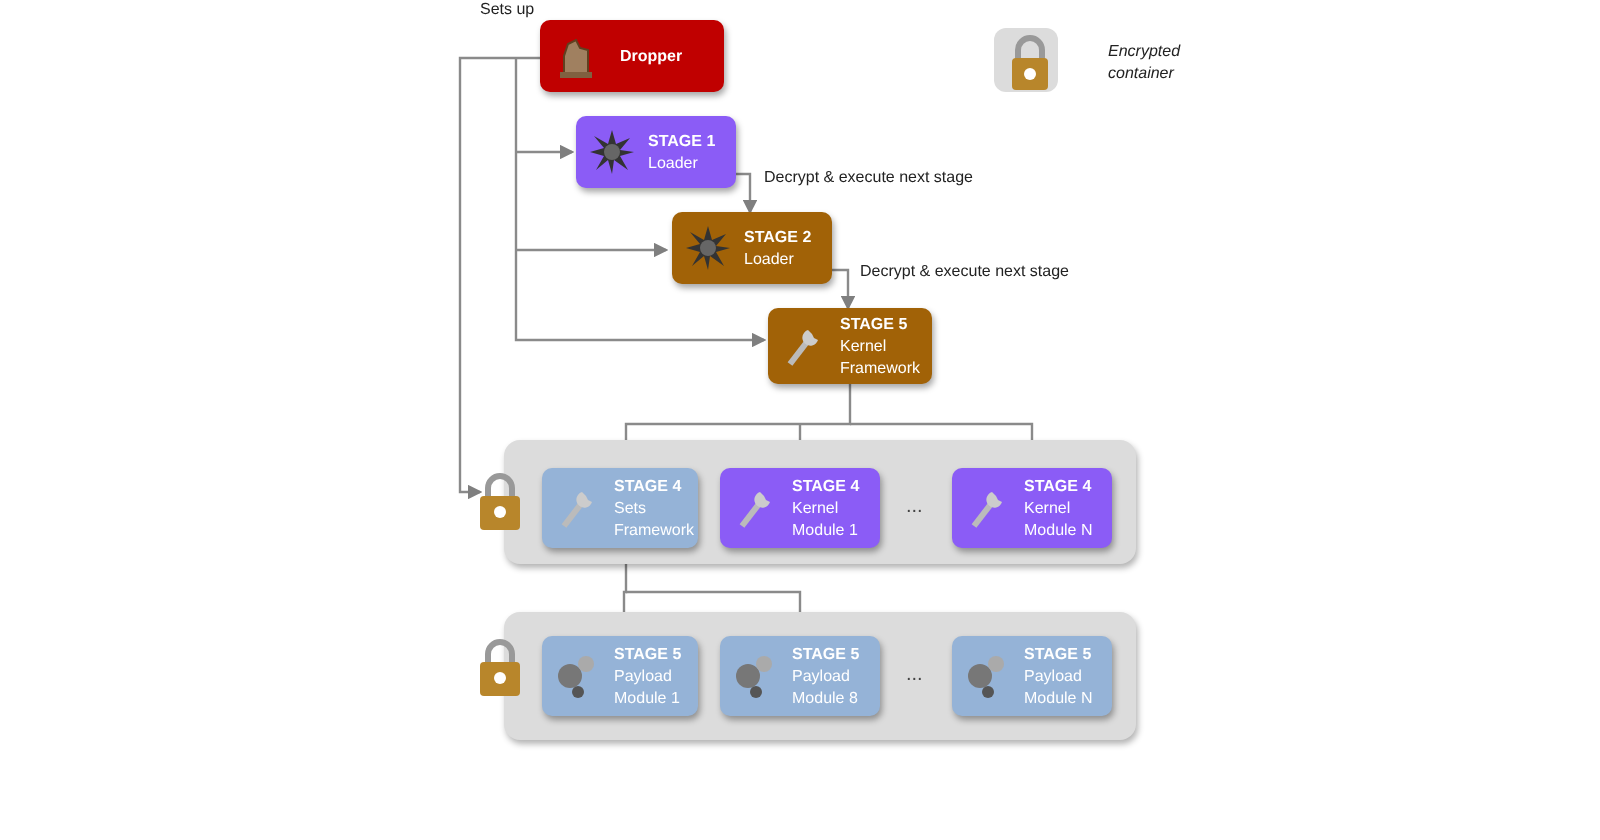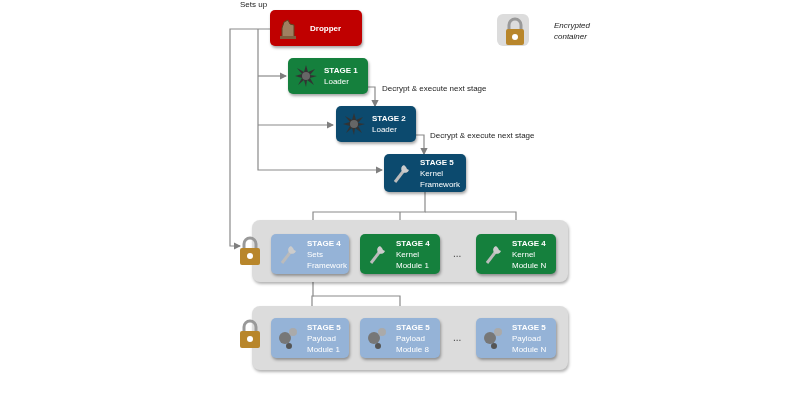--- a/index.html
+++ b/index.html
@@ -2,23 +2,23 @@
 <html><head>
 <meta charset="utf-8">
 <style>
   html,body{margin:0;padding:0;background:#fff;}
   body{width:800px;height:420px;position:relative;overflow:hidden;font-family:"Liberation Sans",sans-serif;}
   .box{position:absolute;border-radius:5px;box-shadow:1px 2px 3px rgba(0,0,0,0.35);color:#fff;font-size:8px;line-height:11px;}
   .box .icon{position:absolute;left:6px;top:50%;transform:translateY(-50%);width:24px;height:24px;}
   .box .txt{position:absolute;left:36px;top:50%;transform:translateY(-50%);}
   .box .txt .t{font-weight:bold;}
   .red{background:#c00000;}
-  .yellow{background:#15803d;}
+  .yellow{background:#8b5cf6;}
   .yellow .t{color:#fff;}
-  .olive{background:#0c4a6e;}
+  .olive{background:#a16207;}
   .blue{background:#95b3d7;}
   .container{position:absolute;background:#dcdcdc;border-radius:8px;box-shadow:1px 2px 3px rgba(0,0,0,0.3);}
   .lbl{position:absolute;font-size:8px;color:#222;}
   .dots{position:absolute;font-size:10px;color:#444;}
   svg.lines{position:absolute;left:0;top:0;}
   .lock{position:absolute;width:26px;height:32px;}
 </style>
 </head>
 <body>
 

